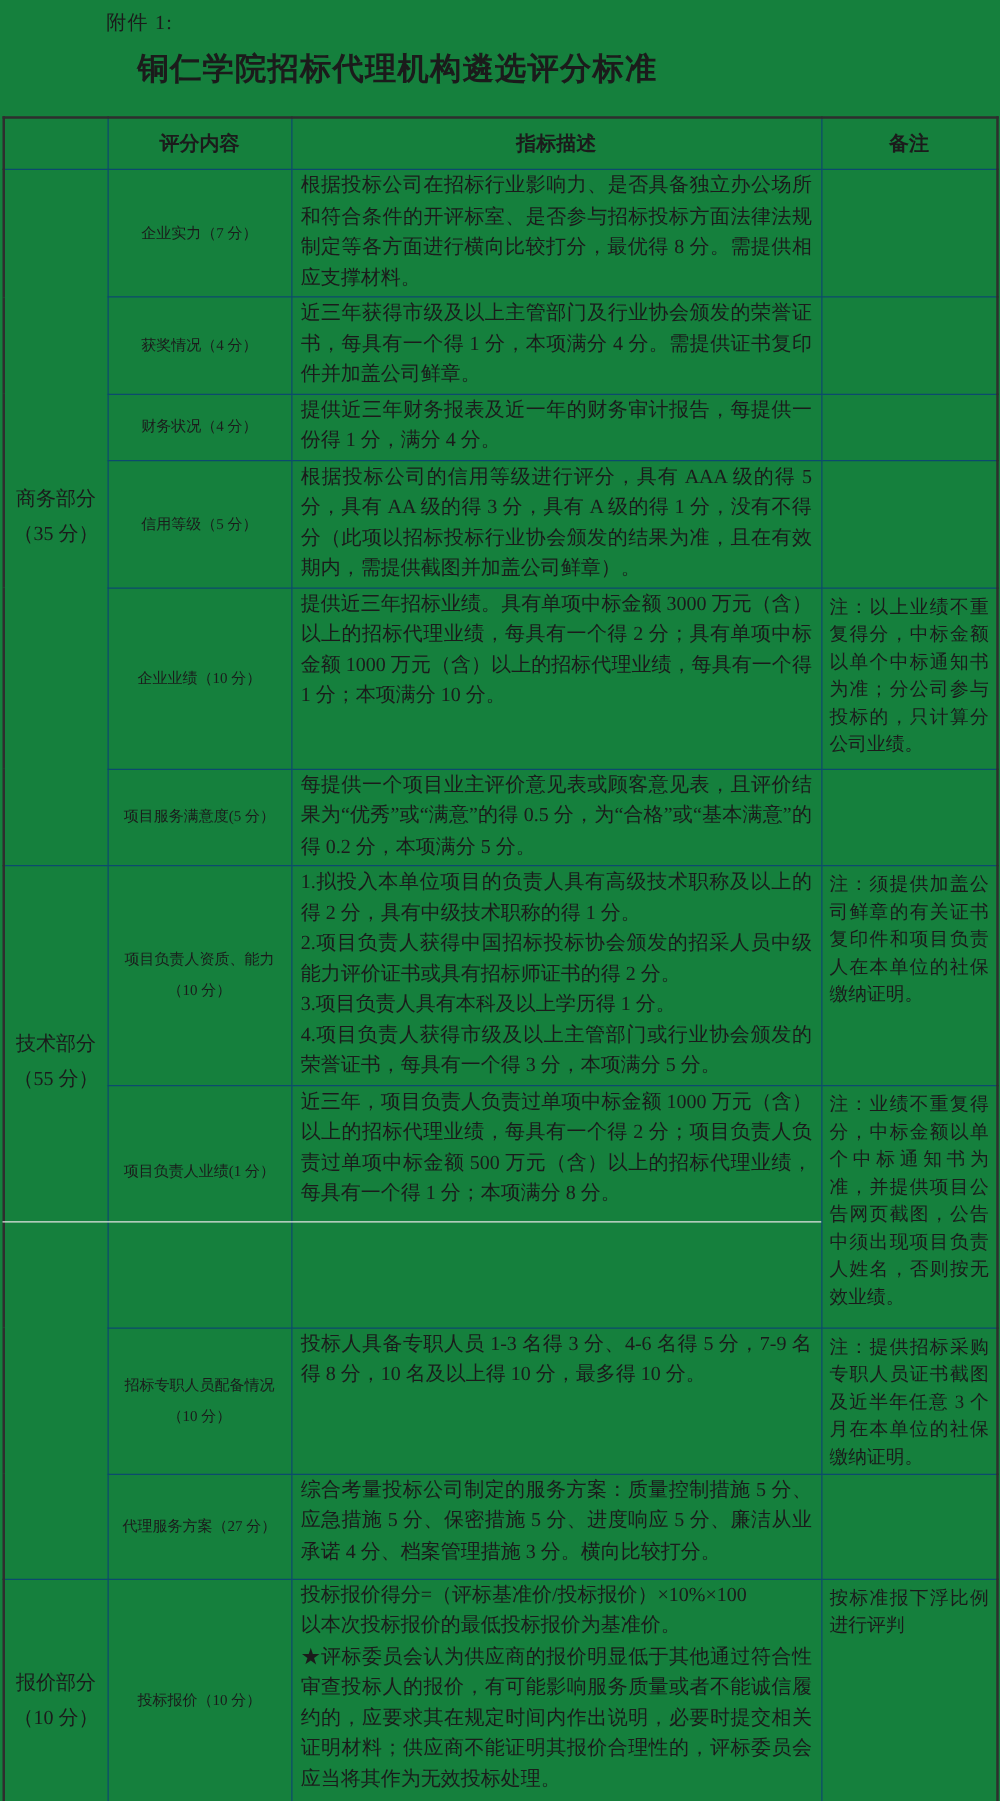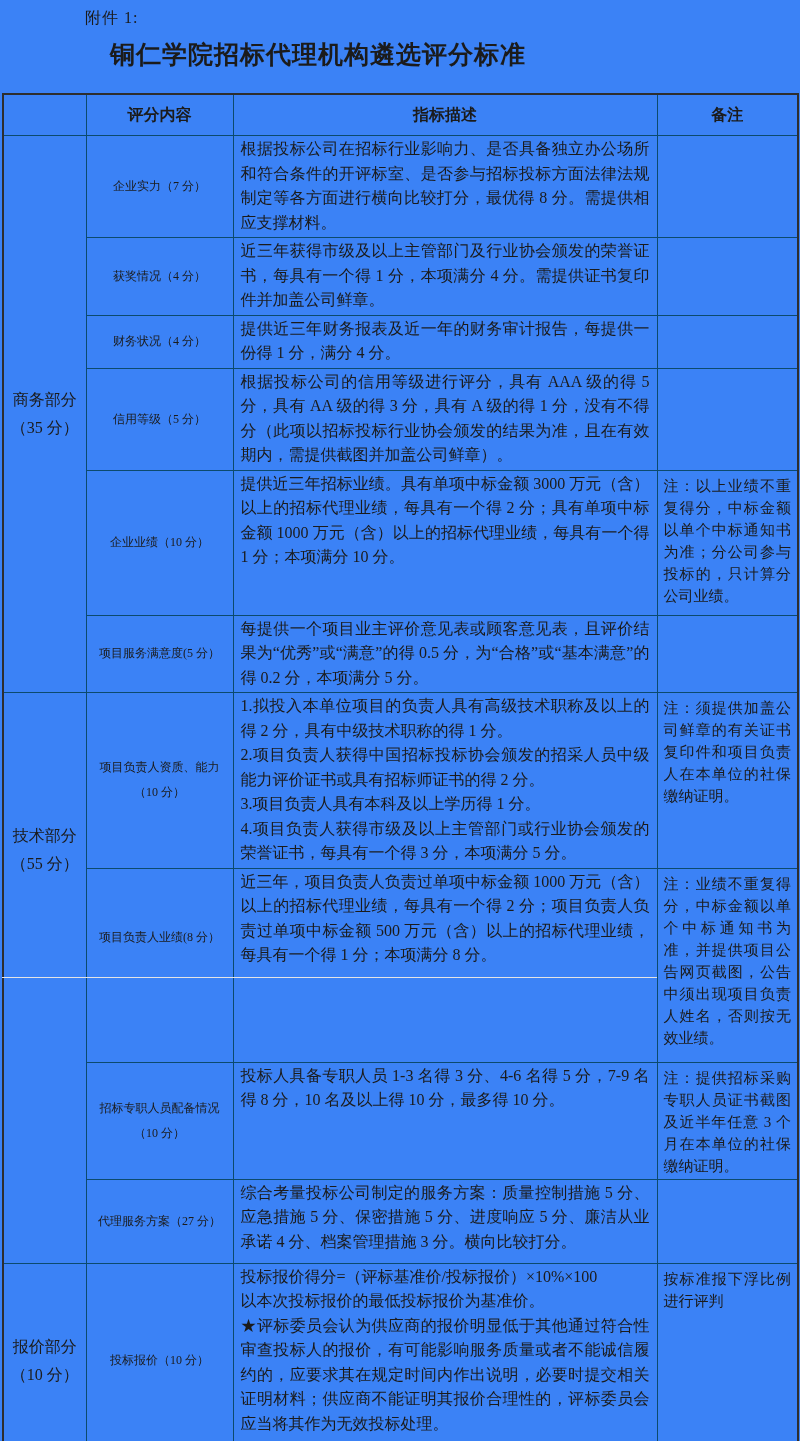--- a/index.html
+++ b/index.html
@@ -2,21 +2,21 @@
 <html lang="zh"><head>
 <meta charset="utf-8">
 <style>
   html,body{margin:0;padding:0;background:#ffffff;}
   body{
     width:800px;height:1441px;
     font-family:"Liberation Serif","DejaVu Serif",serif;
     color:#1b1b1b;
     -webkit-font-smoothing:antialiased;
   }
-  .page{position:relative;width:800px;height:1441px;overflow:hidden;background:#3b82f6;}
+  .page{position:relative;width:800px;height:1441px;overflow:hidden;background:#15803d;}
 
   .attachment{
     position:absolute;left:85px;top:8px;
     font-size:16px;letter-spacing:1px;
   }
   .title{
     position:absolute;left:0;top:38px;width:636px;margin:0;
     text-align:center;font-size:25px;font-weight:bold;letter-spacing:1px;
   }
 
@@ -148,21 +148,21 @@
       </td>
       <td class="cc">项目负责人资质、能力（10 分）</td>
       <td class="ind">1.拟投入本单位项目的负责人具有高级技术职称及以上的得 2 分，具有中级技术职称的得 1 分。
 2.项目负责人获得中国招标投标协会颁发的招采人员中级能力评价证书或具有招标师证书的得 2 分。
 3.项目负责人具有本科及以上学历得 1 分。
 4.项目负责人获得市级及以上主管部门或行业协会颁发的荣誉证书，每具有一个得 3 分，本项满分 5 分。</td>
       <td class="rem">注：须提供加盖公司鲜章的有关证书复印件和项目负责人在本单位的社保缴纳证明。</td>
     </tr>
 
     <tr class="r8">
-      <td class="cc cc-high">项目负责人业绩(8 分）</td>
+      <td class="cc cc-high">项目负责人业绩(1 分）</td>
       <td class="ind">近三年，项目负责人负责过单项中标金额 1000 万元（含）以上的招标代理业绩，每具有一个得 2 分；项目负责人负责过单项中标金额 500 万元（含）以上的招标代理业绩，每具有一个得 1 分；本项满分 8 分。</td>
       <td class="rem">注：业绩不重复得分，中标金额以单个中标通知书为准，并提供项目公告网页截图，公告中须出现项目负责人姓名，否则按无效业绩。</td>
     </tr>
 
     <tr class="r9">
       <td class="cc">招标专职人员配备情况（10 分）</td>
       <td class="ind">投标人具备专职人员 1-3 名得 3 分、4-6 名得 5 分，7-9 名得 8 分，10 名及以上得 10 分，最多得 10 分。</td>
       <td class="rem">注：提供招标采购专职人员证书截图及近半年任意 3 个月在本单位的社保缴纳证明。</td>
     </tr>
 

